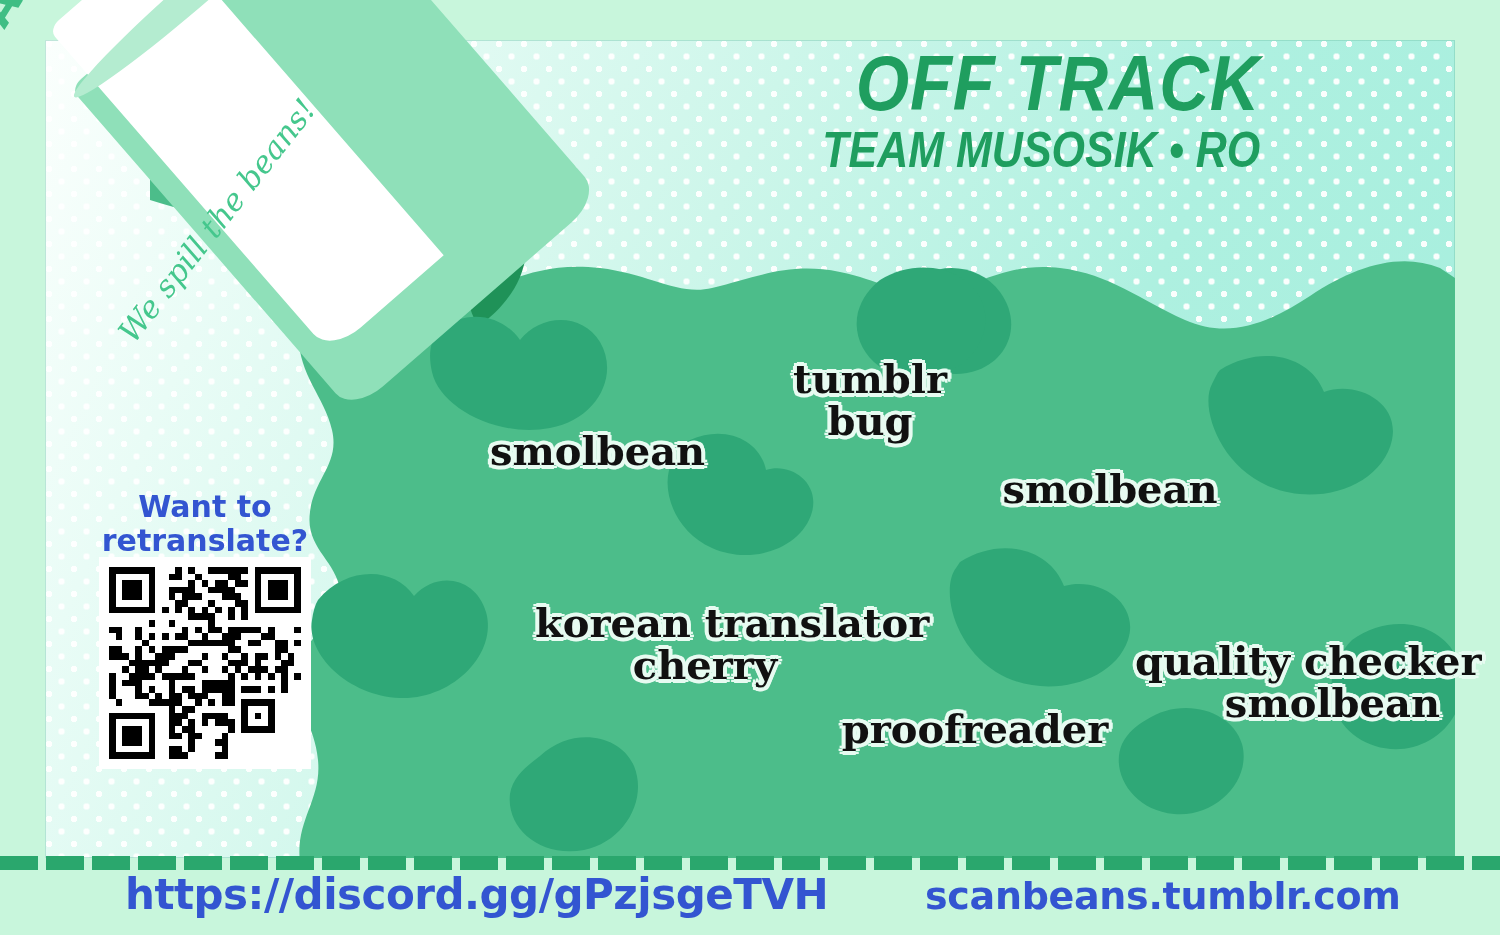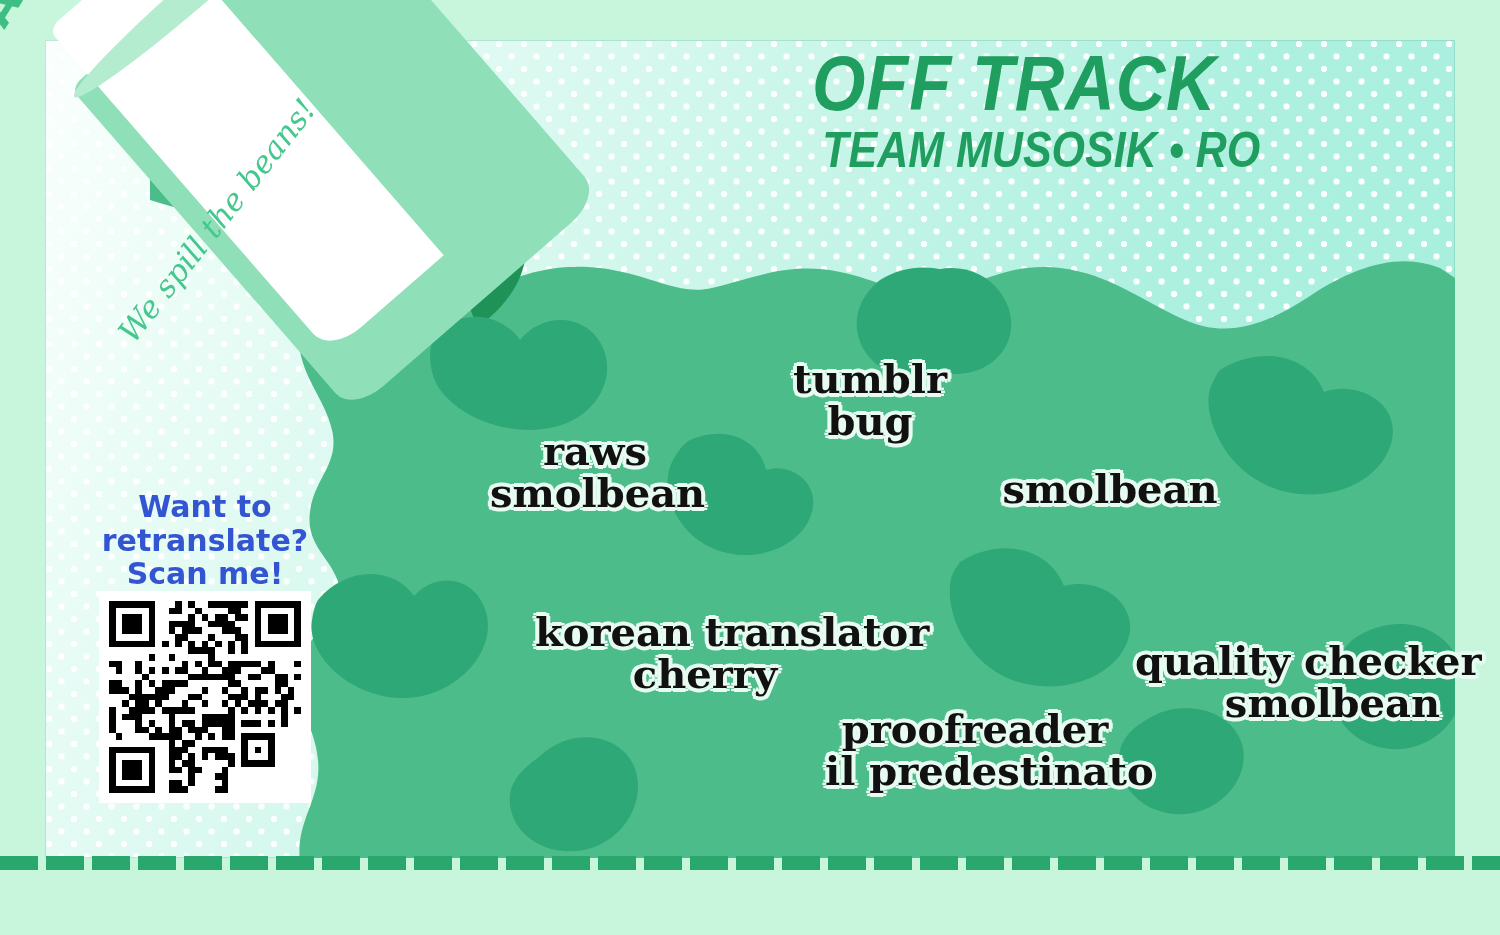--- a/index.html
+++ b/index.html
@@ -58,21 +58,21 @@
   }
   #can-tagline{
     position:absolute;left:215px;top:400px;width:330px;
     transform:rotate(-52deg);transform-origin:0 50%;
     color:#45c78d;font-size:31px;white-space:nowrap;
     font-family:"DejaVu Serif", serif;font-style:italic;
   }
 
   
   #title-block{
-    position:absolute;right:240px;top:46px;
+    position:absolute;right:240px;top:46px;text-align:right;
   }
   #main-title{
     font-family:"Liberation Sans", sans-serif;
     font-weight:bold;font-style:italic;
     font-size:78px;line-height:0.95;color:#1f9e5f;
     letter-spacing:1px;
     transform:scaleX(.88);transform-origin:100% 50%;
     white-space:nowrap;
   }
   #sub-title{
@@ -102,21 +102,21 @@
     line-height:1.05;white-space:nowrap;
     text-shadow:
       -3px -3px 0 #e7fbf1, 3px -3px 0 #e7fbf1, -3px 3px 0 #e7fbf1, 3px 3px 0 #e7fbf1,
       -4px 0 0 #e7fbf1, 4px 0 0 #e7fbf1, 0 -4px 0 #e7fbf1, 0 4px 0 #e7fbf1;
   }
   .credit .role{display:block;}
   .credit .person{display:block;}
   .c-raws   {left:490px;top:430px;font-size:40px;text-align:center;width:210px;}
   .c-clean  {left:790px;top:358px;font-size:40px;text-align:center;width:160px;}
   .c-type   {left:1000px;top:468px;font-size:40px;text-align:center;width:220px;}
-  .c-ktl    {left:535px;top:602px;font-size:40px;text-align:center;width:340px;margin-top:9px;}
+  .c-ktl    {left:535px;top:602px;font-size:40px;text-align:center;width:340px;}
   .c-pr     {left:825px;top:708px;font-size:40px;text-align:center;width:300px;}
   .c-qc     {left:1135px;top:640px;font-size:40px;text-align:right;width:305px;}
 
   
   #dashed-divider{
     position:absolute;left:0;top:856px;width:1500px;height:14px;
     background:repeating-linear-gradient(to right,
       #2aa76d 0px, #2aa76d 38px, rgba(0,0,0,0) 38px, rgba(0,0,0,0) 46px);
   }
 
@@ -251,21 +251,20 @@
 
   <div id="title-block">
     <div id="main-title">OFF TRACK</div>
     <div id="sub-title">TEAM MUSOSIK • RO</div>
   </div>
 
   <div id="qr-block">
     <div id="qr-caption">
       <div>Want to</div>
       <div>retranslate?</div>
-      <div>Scan me!</div>
     </div>
     <svg id="qr-code" viewBox="0 0 29 29" shape-rendering="crispEdges">
       <rect width="29" height="29" fill="#ffffff"></rect>
       <g fill="#000000" id="qr-cells">
           <rect x="0" y="0" width="1" height="1"></rect>
           <rect x="1" y="0" width="1" height="1"></rect>
           <rect x="2" y="0" width="1" height="1"></rect>
           <rect x="3" y="0" width="1" height="1"></rect>
           <rect x="4" y="0" width="1" height="1"></rect>
           <rect x="5" y="0" width="1" height="1"></rect>
@@ -626,38 +625,40 @@
           <rect x="9" y="28" width="1" height="1"></rect>
           <rect x="10" y="28" width="1" height="1"></rect>
           <rect x="11" y="28" width="1" height="1"></rect>
           <rect x="16" y="28" width="1" height="1"></rect>
           <rect x="17" y="28" width="1" height="1"></rect>
         </g>
     </svg>
   </div>
 
   <div class="credit c-raws">
-    <span class="role">raws</span>
     <span class="person">smolbean</span>
   </div>
   <div class="credit c-clean">
     <span class="role">tumblr</span>
     <span class="person">bug</span>
   </div>
   <div class="credit c-type">
     <span class="person">smolbean</span>
   </div>
   <div class="credit c-ktl">
     <span class="role">korean translator</span>
     <span class="person">cherry</span>
   </div>
   <div class="credit c-pr">
     <span class="role">proofreader</span>
-    <span class="person">il predestinato</span>
   </div>
   <div class="credit c-qc">
     <span class="role">quality checker</span>
     <span class="person">smolbean</span>
   </div>
 
   <div id="dashed-divider"></div>
+  <div id="footer">
+    <a id="discord-link" href="#" style="text-decoration:none">https://discord.gg/gPzjsgeTVH</a>
+    <a id="tumblr-link" href="#" style="text-decoration:none">scanbeans.tumblr.com</a>
+  </div>
 
 </div>
 
 </body></html>

